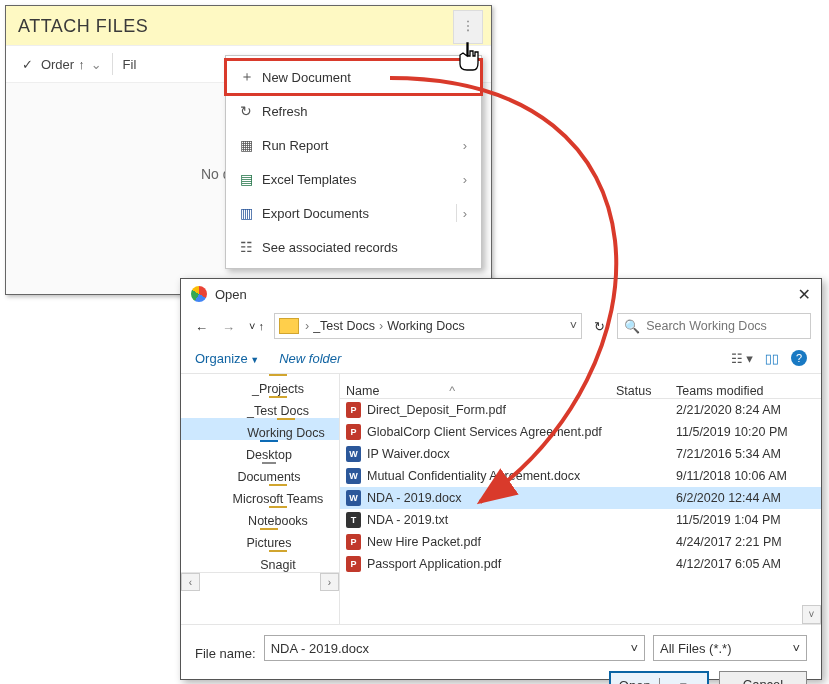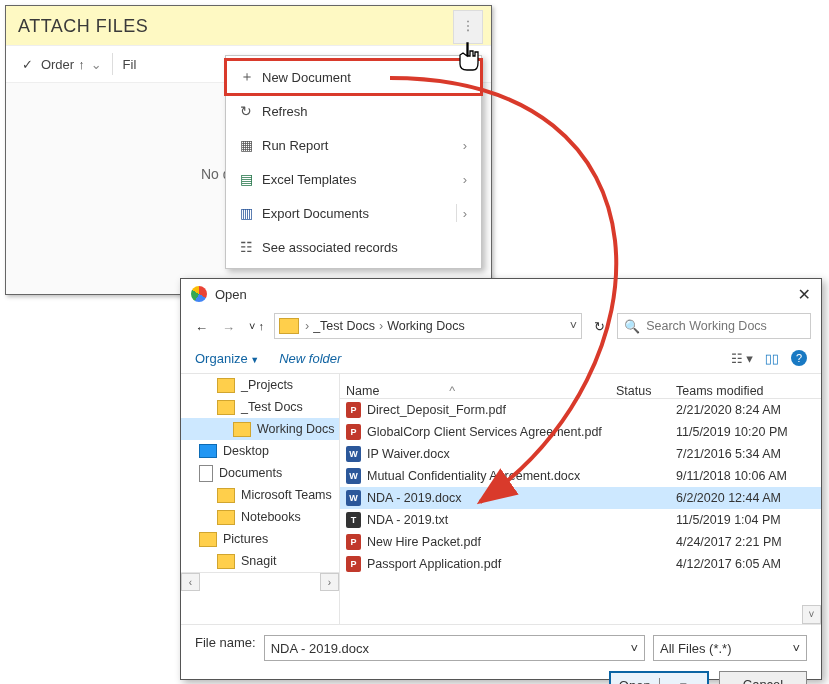--- a/index.html
+++ b/index.html
@@ -111,21 +111,21 @@
   .opendlg .cmdrow { display:flex; align-items:center; height:30px; padding:0 14px; gap:20px; border-bottom:1px solid #e5e5e5; font-size:13px;}
   .opendlg .cmdrow .organize { color:#1164a3;}
   .opendlg .cmdrow .organize::after{content:" ▼"; font-size:9px;}
   .opendlg .cmdrow .newf { color:#1164a3;font-style:italic;}
   .opendlg .cmdrow .right { margin-left:auto; display:flex; gap:12px; align-items:center; color:#555;}
   .opendlg .cmdrow .help { width:16px;height:16px;border-radius:50%;background:#1979c3;color:#fff;display:flex;align-items:center;justify-content:center;font-size:11px;}
   .opendlg .body { display:flex; height:250px; }
   .opendlg .tree {
     width:158px; border-right:1px solid #e5e5e5; overflow:hidden; font-size:12.5px;
   }
-  .opendlg .tree .node { display:flex; align-items:center; height:22px; padding-left:18px; gap:6px;}
+  .opendlg .tree .node { display:flex; align-items:center; height:22px; padding-left:18px; gap:6px;flex-direction:column;}
   .opendlg .tree .node.indent { padding-left:36px;}
   .opendlg .tree .node.sel { background:#cde8ff;}
   .opendlg .tree .folder-ico { width:16px;height:13px;background:#ffcf4b;border:1px solid #d1a52f;display:inline-block;}
   .opendlg .tree .desktop-ico { width:16px;height:12px;background:#2196f3;display:inline-block;border:1px solid #0d6bb5;}
   .opendlg .tree .doc-ico { width:12px;height:15px;background:#fff;border:1px solid #888;display:inline-block;}
   .opendlg .tree .pic-ico {width:16px;height:13px;background:#ffcf4b;border:1px solid #d1a52f;display:inline-block;}
   .opendlg .list { flex:1; overflow:hidden; position:relative;}
   .opendlg .list .hdr { display:flex; height:24px; align-items:flex-end; border-bottom:1px solid #e5e5e5; font-size:12.5px; color:#333; padding-left:6px;}
   .opendlg .list .hdr .c-name { width:270px;}
   .opendlg .list .hdr .c-status { width:60px;}
@@ -141,21 +141,21 @@
   .fi.txt { background:#333;}
   .opendlg .scrolldown{
      position:absolute; right:0; bottom:0; width:17px;height:17px; border:1px solid #ccc; color:#666;
      display:flex;align-items:center;justify-content:center; font-size:10px; background:#f3f3f3;
   }
   .opendlg .bottom {
     border-top:1px solid #e5e5e5;
     padding:10px 14px 12px 14px;
     display:flex; flex-direction:column; gap:10px;
   }
-  .opendlg .filerow { display:flex; align-items:flex-start; gap:8px;}
+  .opendlg .filerow { display:flex; align-items:flex-end; gap:8px;}
   .opendlg .filerow label { font-size:13px;}
   .opendlg .filerow .combo { flex:1; display:flex; border:1px solid #aaa; height:24px; align-items:center; padding:0 6px;}
   .opendlg .filerow .combo .dd { margin-left:auto;}
   .opendlg .filerow .filter { width:140px; border:1px solid #aaa; height:24px; display:flex; align-items:center; padding:0 6px;}
   .opendlg .btnrow { display:flex; justify-content:flex-end; gap:10px;}
   .opendlg .btnrow .btn { width:86px; height:24px; border:1px solid #888; background:#efefef; display:flex; align-items:center;}
   .opendlg .btnrow .btn.open { border:2px solid #0a64a4; background:#eaf3fb; width:96px;}
   .opendlg .btnrow .btn span { flex:1; text-align:center;}
   .opendlg .btnrow .btn .split { width:18px; border-left:1px solid #888; text-align:center;}
   .tree-scroll-ctl{

